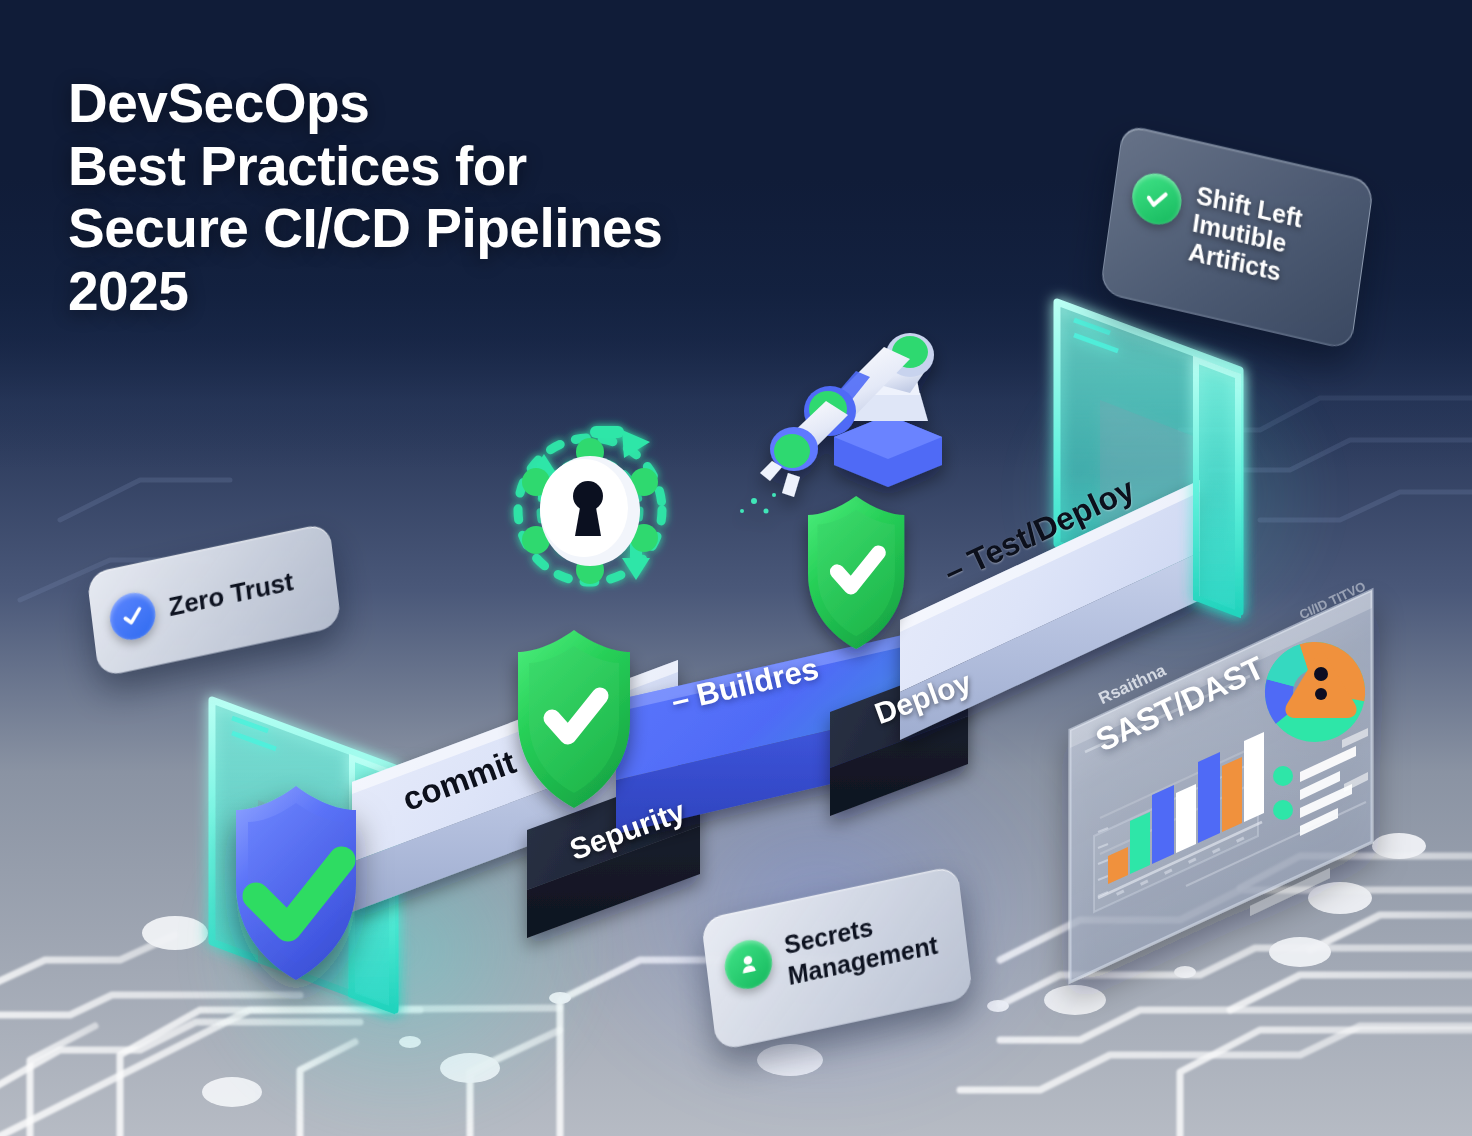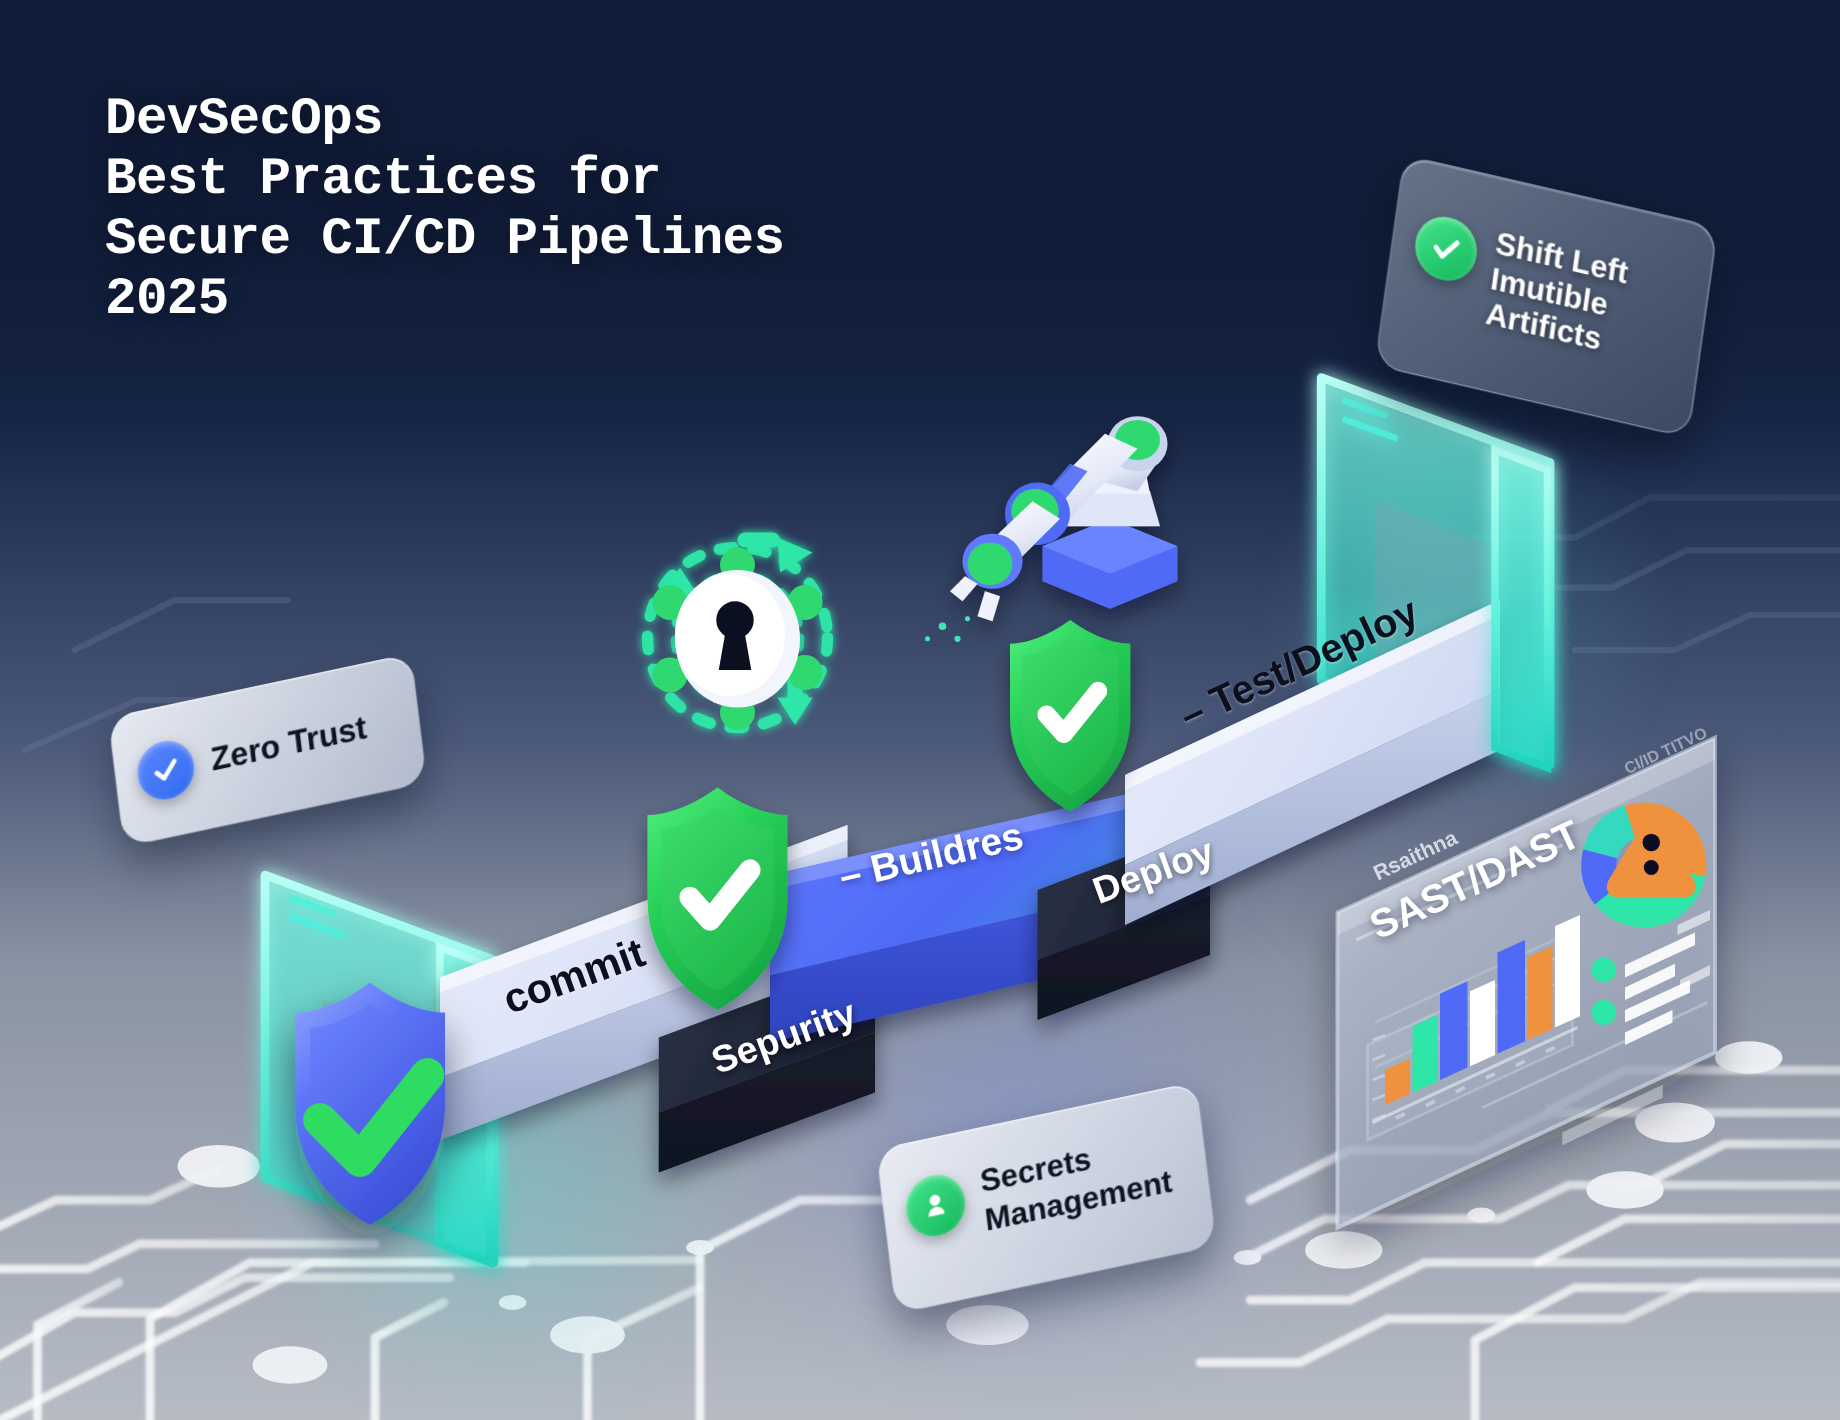--- a/index.html
+++ b/index.html
@@ -35,26 +35,25 @@
   }
   .bg-glow-cyan2 {
     position:absolute; left:1010px; top:330px; width:330px; height:330px;
     background:radial-gradient(ellipse at center, rgba(80,235,220,.16) 0%, rgba(80,235,220,0) 70%);
     filter:blur(16px);
   }
   .circuit { position:absolute; inset:0; }
 
   
   .title {
-    position:absolute; left:84px; top:72px;
-    color:#fff; font-weight:bold; font-size:42px; line-height:1.14;
+    position:absolute; left:68px; top:72px;
+    color:#fff; font-weight:bold; font-size:55px; line-height:1.14;
     letter-spacing:-0.5px;
     text-shadow:0 3px 18px rgba(0,0,0,.45);
     white-space:pre-line;
-    font-family:Liberation Mono, monospace;
   }
 
   
   .scene { position:absolute; inset:0; }
 
   
   .badge {
     position:absolute;
     display:flex; align-items:center; gap:14px;
     padding:16px 26px 18px 18px;

